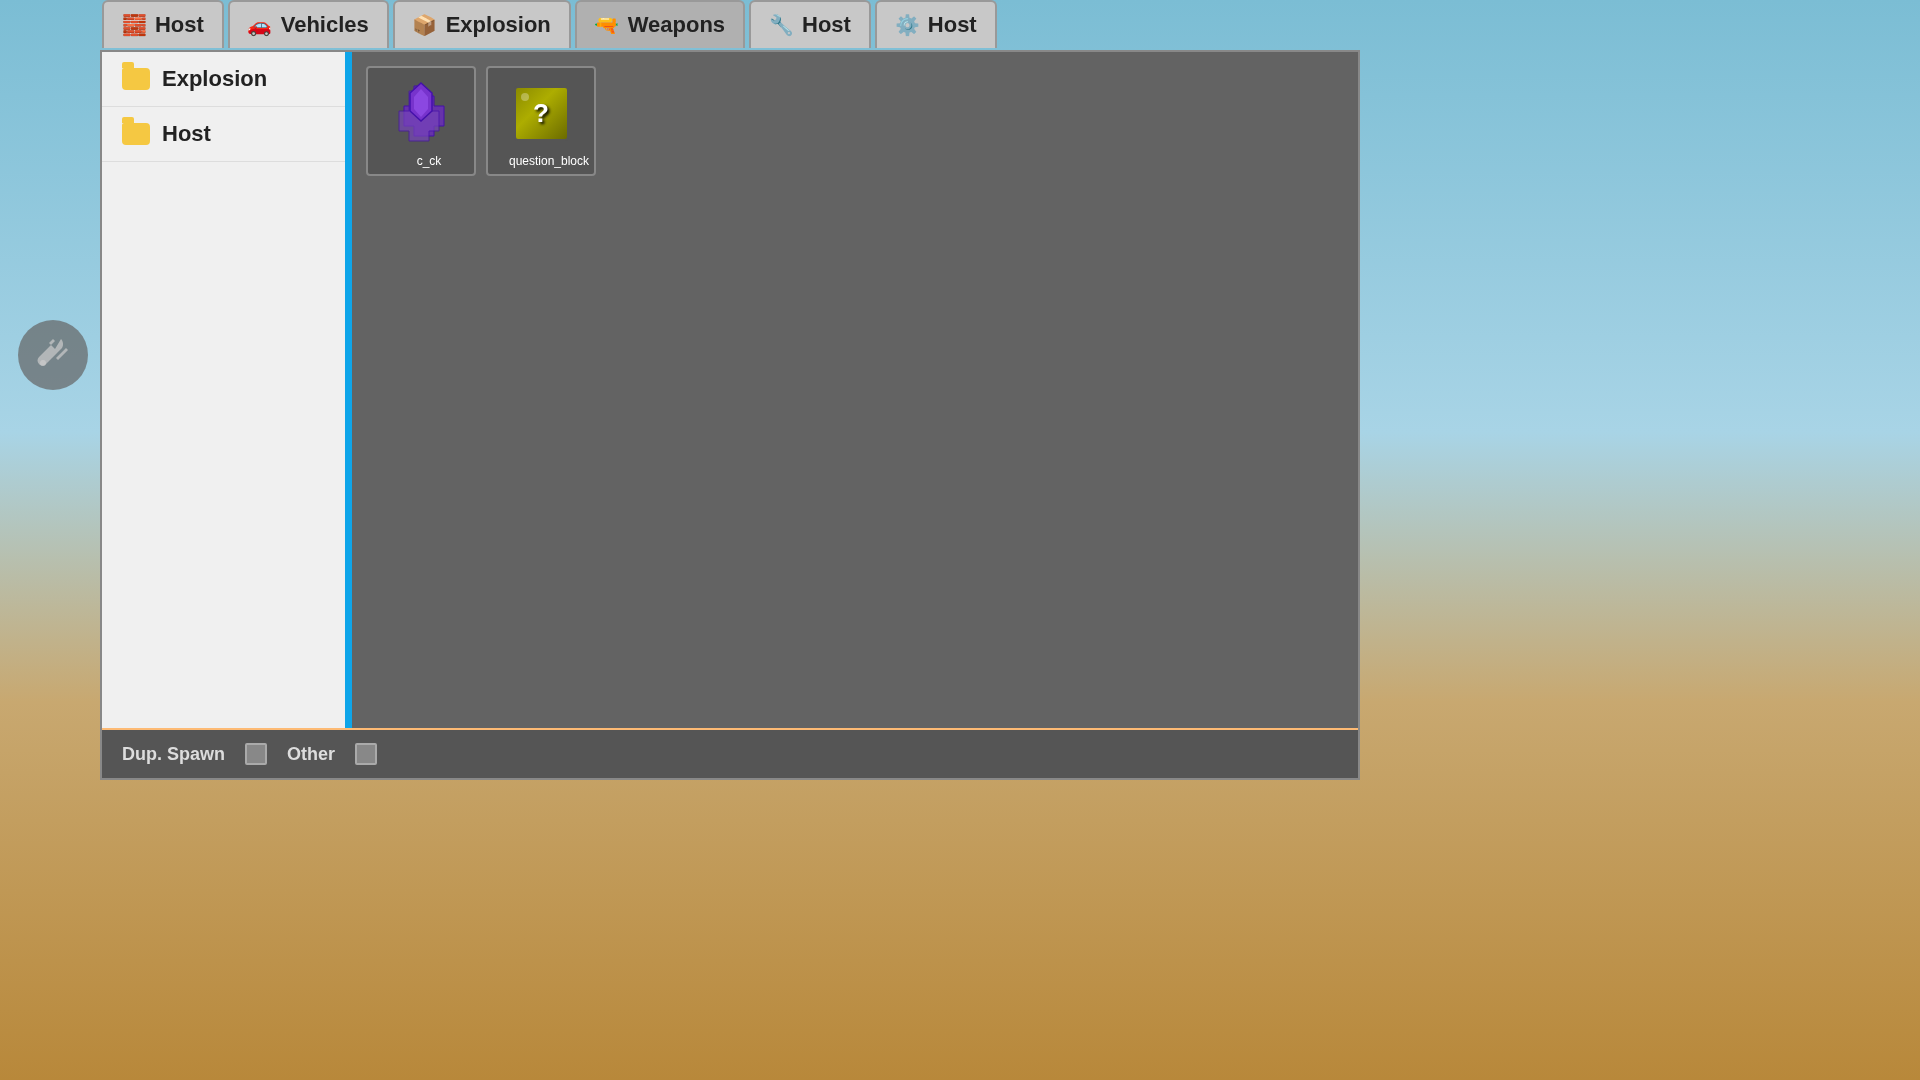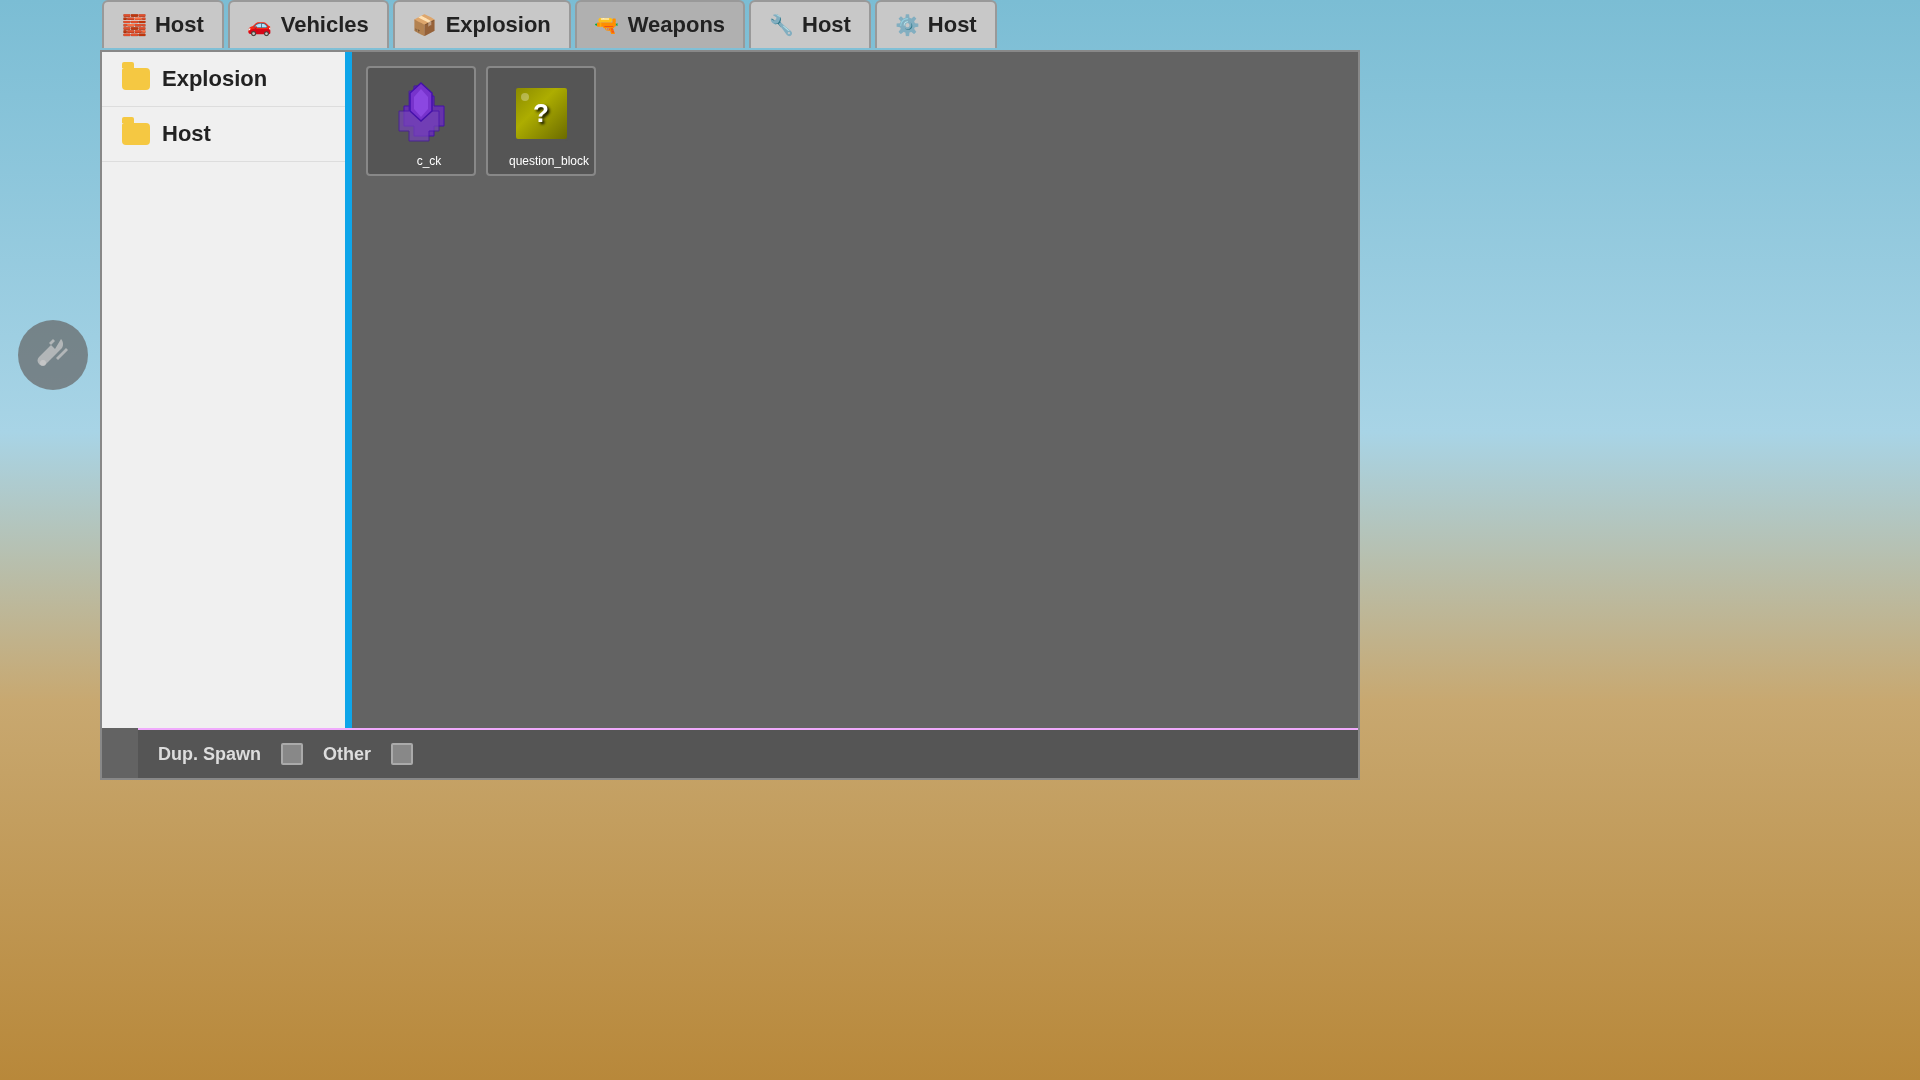--- a/index.html
+++ b/index.html
@@ -203,26 +203,25 @@
       border-radius: 50%;
       position: absolute;
       top: 36px;
       left: 20px;
     }
 
     
     .bottom-bar {
       height: 50px;
       background: #555;
-      border-top: 2px solid #f0abfc;
+      border-top: 2px solid #fdba74;
       display: flex;
       align-items: center;
       padding: 0 20px;
       gap: 20px;
-      margin-left: 36px;
     }
 
     .bottom-label {
       color: #ddd;
       font-size: 18px;
       font-weight: bold;
     }
 
     .checkbox {
       width: 22px;

